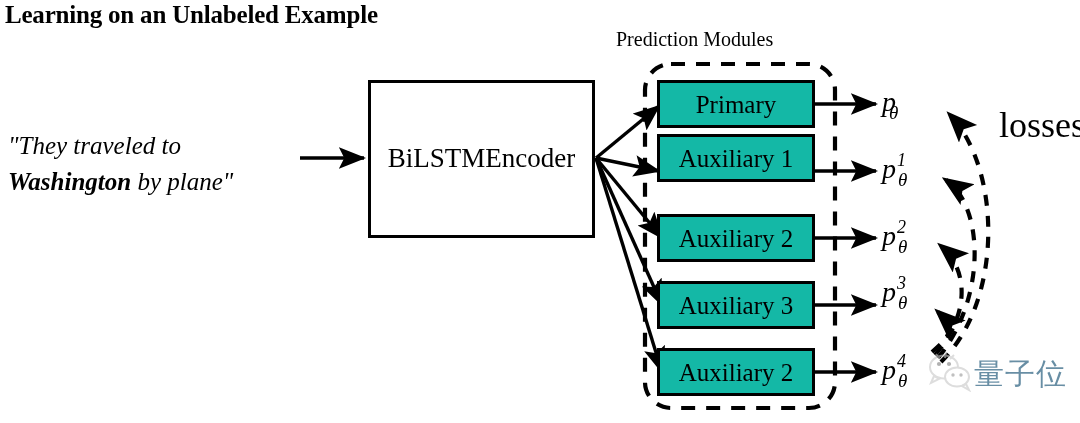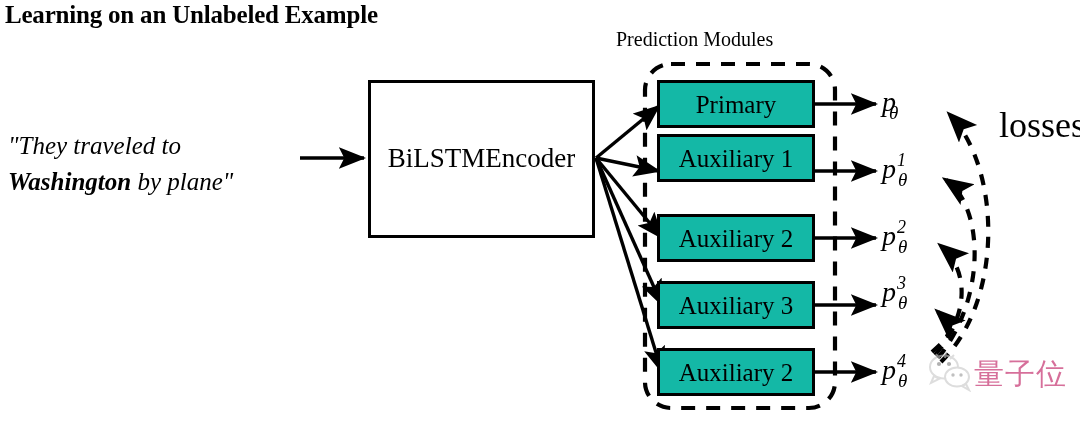--- a/index.html
+++ b/index.html
@@ -133,21 +133,21 @@
     top: 350px;
     width: 152px;
     height: 46px;
     opacity: 0.62;
   }
   #watermark-text {
     position: absolute;
     left: 46px;
     top: 4px;
     font-size: 30px;
-    color: #be185d;
+    color: #0c4a6e;
     font-family: "DejaVu Sans", sans-serif;
     letter-spacing: 1px;
     white-space: nowrap;
   }
   #watermark-logo {
     position: absolute;
     left: 0;
     top: 0;
     width: 46px;
     height: 42px;

